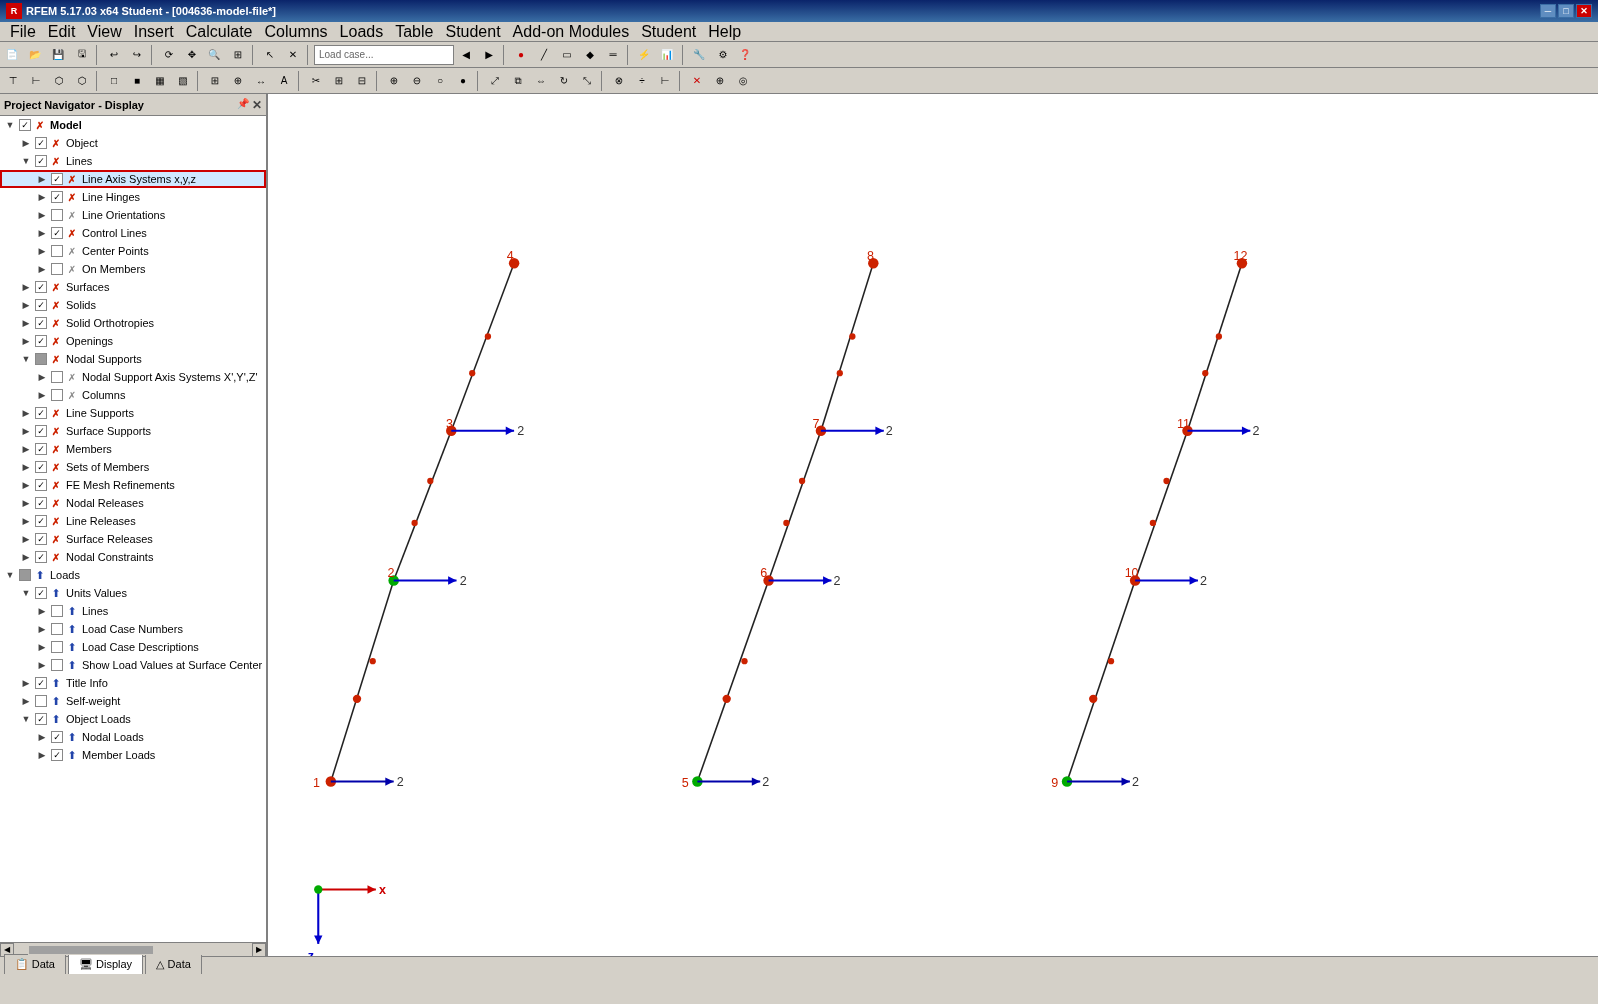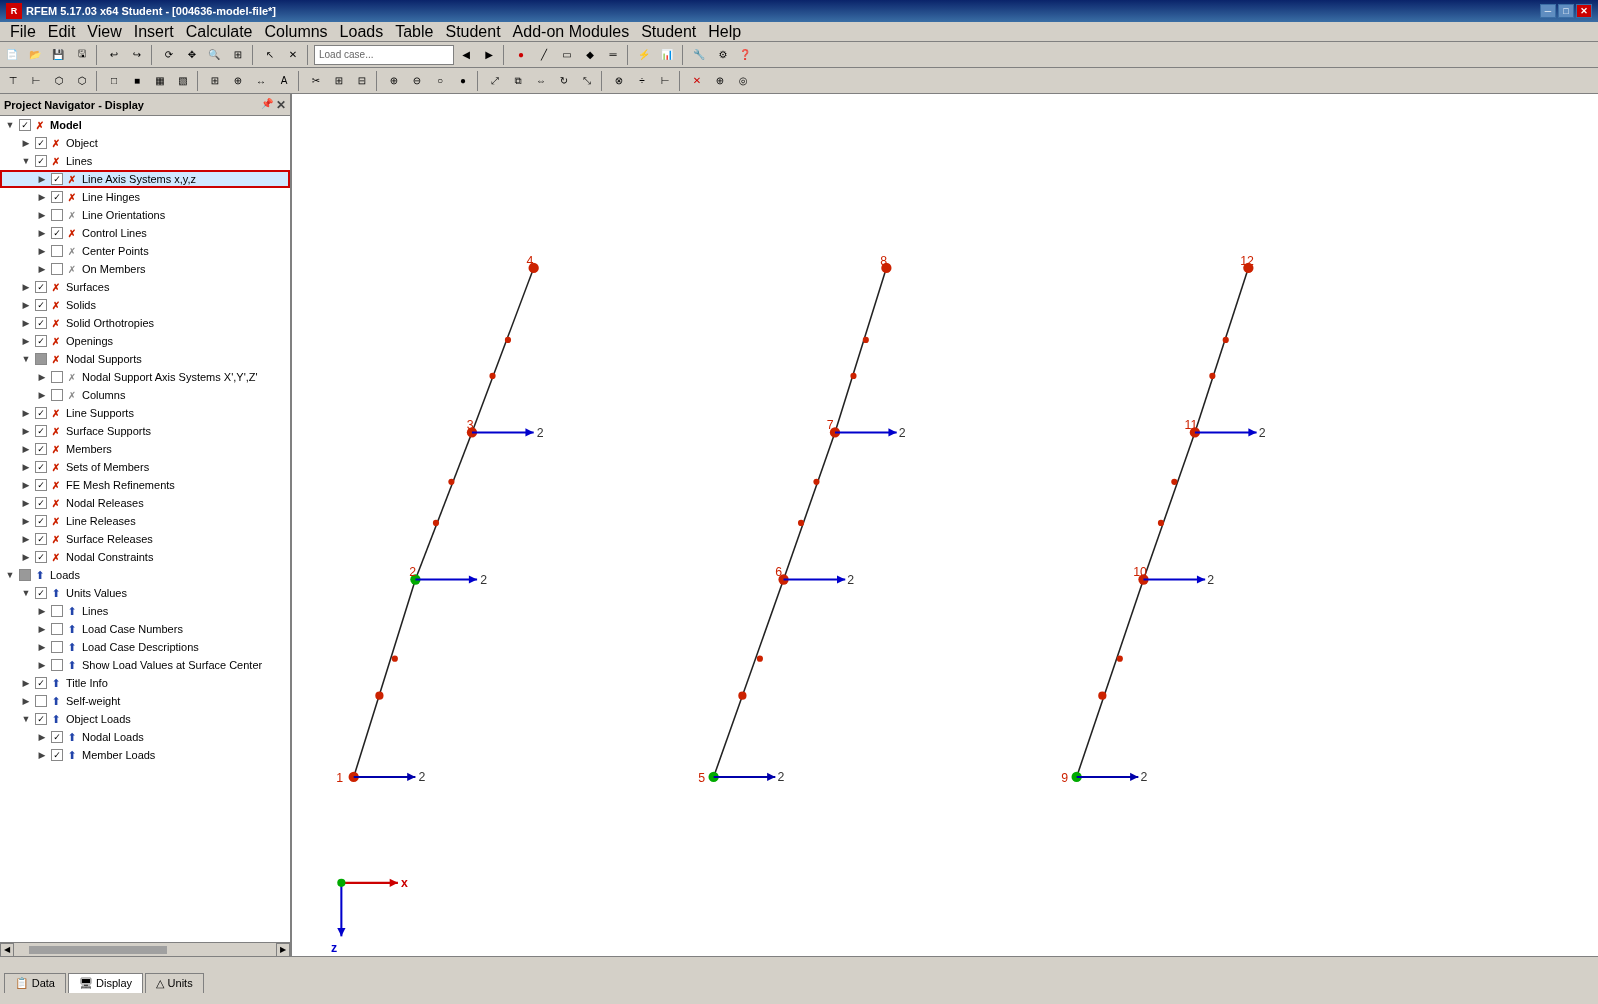--- a/index.html
+++ b/index.html
@@ -76,21 +76,21 @@
     }
 
     
     #main-layout {
       display: flex;
       height: calc(1004px - 22px - 20px - 26px - 26px - 26px - 22px);
     }
 
     
     #navigator {
-      width: 292px;
+      width: 268px;
       background: #f0ede8;
       border-right: 2px solid #808080;
       display: flex;
       flex-direction: column;
       overflow: hidden;
     }
     #nav-header {
       background: #d4d0c8;
       height: 22px;
       display: flex;
@@ -181,23 +181,23 @@
     #structure-svg {
       width: 100%;
       height: 100%;
     }
 
     
     #bottom-tabs {
       background: #d4d0c8;
       height: 22px;
       display: flex;
-      align-items: flex-start;
+      align-items: flex-end;
       border-top: 1px solid #808080;
-      padding: 16px 4px;
+      padding: 4px 4px;
     }
     .bottom-tab {
       height: 20px;
       padding: 0 10px;
       background: #d4d0c8;
       border: 1px solid #808080;
       border-bottom: none;
       cursor: pointer;
       font-size: 11px;
       display: flex;
@@ -793,14 +793,14 @@
       <circle cx="48" cy="758" r="4" fill="#00aa00"></circle>
 
     </svg>
   </div>
 
 </div>
 
 <div id="bottom-tabs">
     <div class="bottom-tab">📋 Data</div>
     <div class="bottom-tab active">🖥 Display</div>
-    <div class="bottom-tab">△ Units</div>
+    <div class="bottom-tab">△ Data</div>
   </div>
 
 </body></html>

